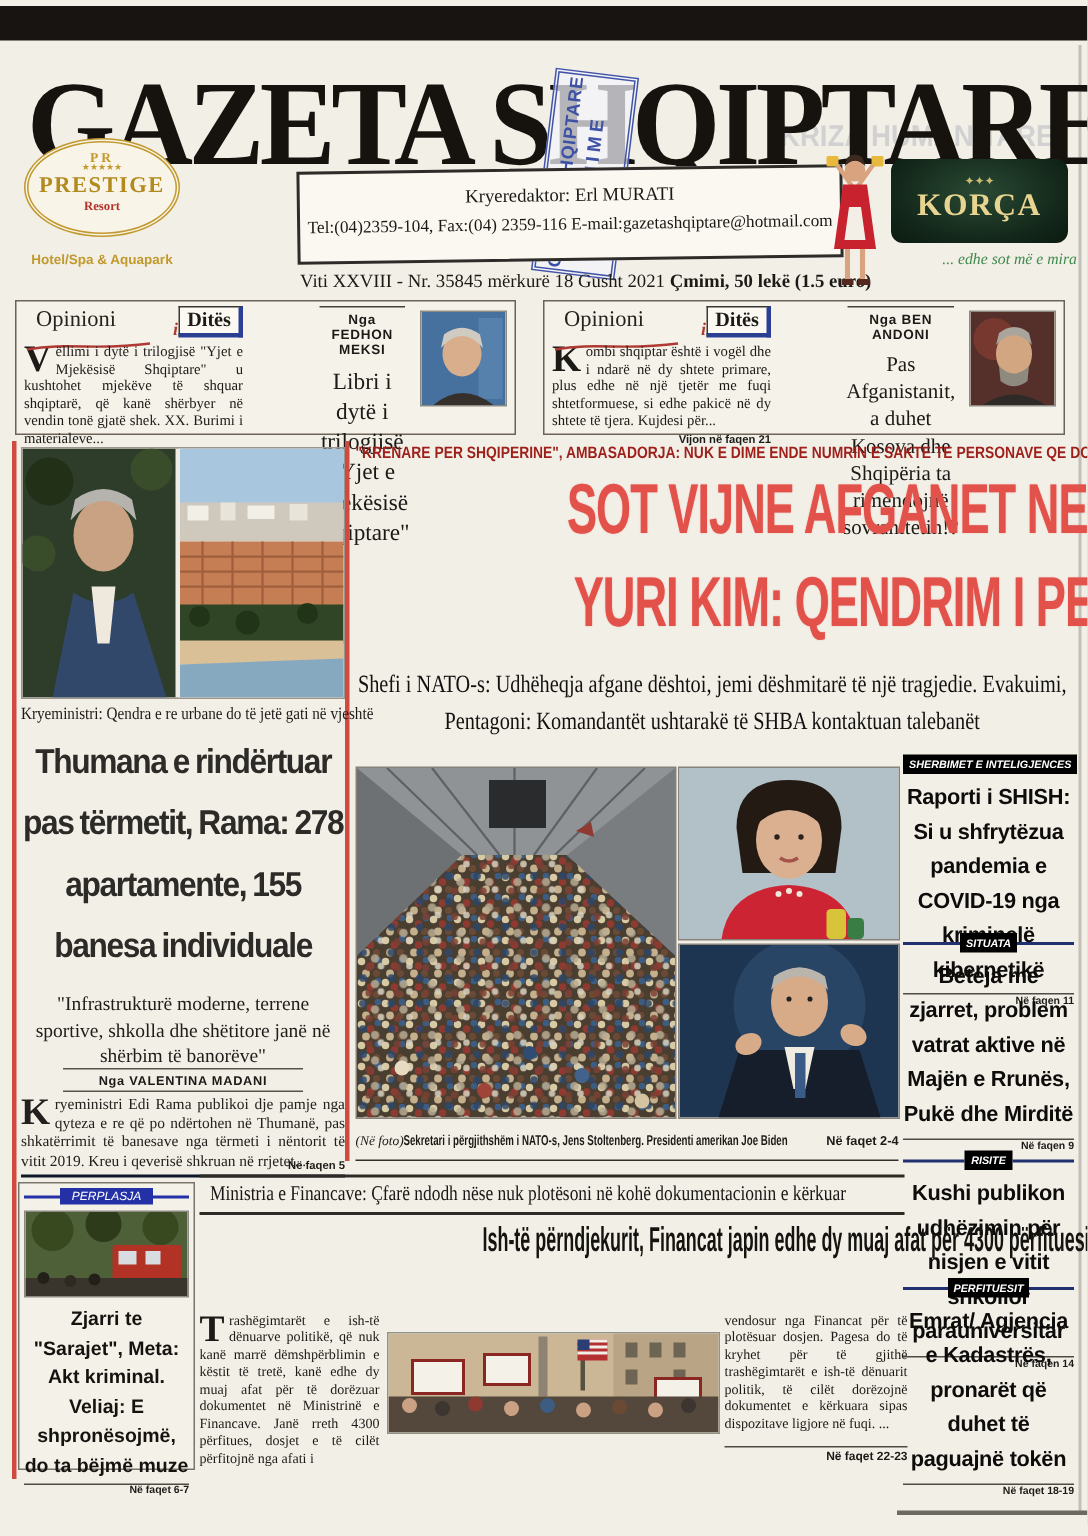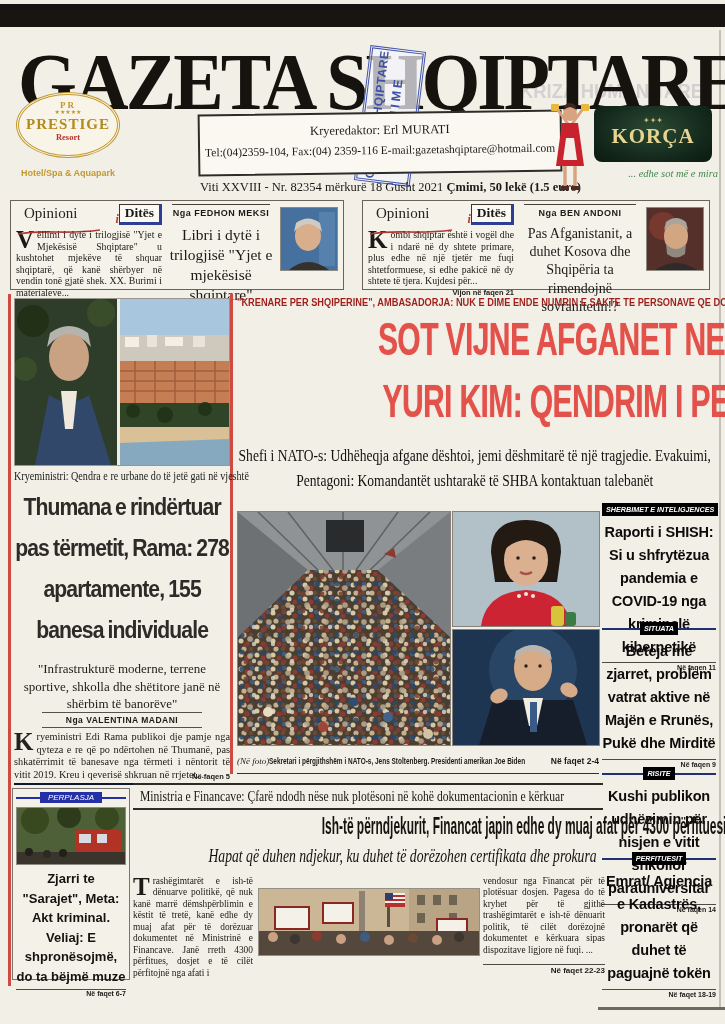--- a/index.html
+++ b/index.html
@@ -50,21 +50,21 @@
       display:grid;grid-template-columns:146px 1fr 58px;padding:3px 5px;column-gap:6px;}
   .op-left{left:10px;width:334px;}
   .op-right{left:362px;width:348px;}
   .op-head{display:flex;align-items:flex-start;justify-content:space-between;height:24px;}
   .op-name{font-size:15px;color:#26231f;line-height:15px;padding-left:8px;}
   .op-mark{font-style:italic;font-weight:bold;color:#b03a33;font-size:12px;margin-top:8px;}
   .op-badge{border:1.5px solid #3a3733;border-right:3.5px solid #2b3f93;border-bottom:3.5px solid #2b3f93;
       font-weight:bold;font-size:13.5px;padding:0 5px 1px 5px;background:#fbf9f2;}
   .op-body{font-size:9.8px;line-height:1.18;text-align:justify;margin-top:1px;}
   .op-more{text-align:right;font-family:"Liberation Sans",sans-serif;font-weight:bold;font-size:7.5px;margin-top:1px;}
-  .op-mid{text-align:center;}
+  .op-mid{text-align:center;margin-left:41px;}
   .op-author{font-family:"Liberation Sans",sans-serif;font-weight:bold;font-size:9px;letter-spacing:.5px;
       border-top:1.5px solid #44403b;padding-top:3px;margin:0 4px 7px 4px;}
   .op-quote{font-size:15.5px;line-height:1.3;}
   .op-photo{width:56px;height:62px;border:1px solid #8d8a83;margin-top:3px;}
 
   
   .vline-left{left:8px;top:294px;width:3px;height:692px;background:#cf4a41;}
   .vline-mid{left:230px;top:294px;width:3px;height:480px;background:#cf4a41;}
 
   
@@ -170,21 +170,21 @@
     <div class="nm">PRESTIGE</div>
     <div class="sub">Resort</div>
   </div>
   <div class="abs prestige-tag">Hotel/Spa &amp; Aquapark</div>
 
   <div class="abs infobox">
     <div class="ed">Kryeredaktor: Erl MURATI</div>
     <div class="ct">Tel:(04)2359-104, Fax:(04) 2359-116  E-mail:gazetashqiptare@hotmail.com</div>
   </div>
   <div class="abs issueline">
-    <span>Viti XXVIII - Nr. 82354  mërkurë 18 Gusht 2021  </span><span class="price">Çmimi, 50 lekë (1.5 euro)</span>
+    <span>Viti XXVIII - Nr. 35845  mërkurë 18 Gusht 2021  </span><span class="price">Çmimi, 50 lekë (1.5 euro)</span>
   </div>
 
   <div class="abs korca-woman">
     <svg width="44" height="100" viewBox="0 0 44 100">
       <rect x="3" y="6" width="8" height="7" rx="1" fill="#e8b93c"></rect>
       <rect x="33" y="6" width="8" height="7" rx="1" fill="#e8b93c"></rect>
       <path d="M10,12 L20,26 M34,12 L24,26" stroke="#d8a37e" stroke-width="3" fill="none"></path>
       <circle cx="22" cy="16" r="7" fill="#d8a37e"></circle>
       <path d="M15,13 q7,-8 14,0 l-2,-6 q-5,-4 -10,0 z" fill="#3a2a20"></path>
       <path d="M14,25 L30,25 L36,68 L8,68 Z" fill="#c8222e"></path>
@@ -439,21 +439,20 @@
       <circle cx="46" cy="45" r="4" fill="#23201a"></circle>
     </svg>
     <div class="pp-headline">Zjarri te "Sarajet", Meta: Akt kriminal. Veliaj: E shpronësojmë, do ta bëjmë muze</div>
     <div class="pp-page">Në faqet 6-7</div>
   </div>
 
   <div class="abs hline-bottom"></div>
   <div class="abs bottom-kicker">Ministria e Financave: Çfarë ndodh nëse nuk plotësoni në kohë dokumentacionin e kërkuar</div>
   <div class="abs kicker-rule"></div>
   <div class="abs bottom-headline"><span>Ish-të përndjekurit, Financat japin edhe dy muaj afat për 4300 përfituesit</span></div>
-  <div class="abs bottom-deck"><span>Hapat që duhen ndjekur, ku duhet të dorëzohen certifikata dhe prokura</span></div>
   <p class="abs bcol-left dc">Trashëgimtarët e ish-të dënuarve politikë, që nuk kanë marrë dëmshpërblimin e këstit të tretë, kanë edhe dy muaj afat për të dorëzuar dokumentet në Ministrinë e Financave. Janë rreth 4300 përfitues, dosjet e të cilët përfitojnë nga afati i</p>
   <div class="abs protest-photo">
     <svg width="220" height="66" viewBox="0 0 220 66">
       <rect width="220" height="66" fill="#cbb795"></rect>
       <rect x="150" y="0" width="70" height="50" fill="#b9a585"></rect>
       <rect x="158" y="6" width="8" height="10" fill="#6e6454"></rect>
       <rect x="174" y="6" width="8" height="10" fill="#6e6454"></rect>
       <rect x="190" y="6" width="8" height="10" fill="#6e6454"></rect>
       <rect x="158" y="24" width="8" height="10" fill="#6e6454"></rect>
       <rect x="190" y="24" width="8" height="10" fill="#6e6454"></rect>

